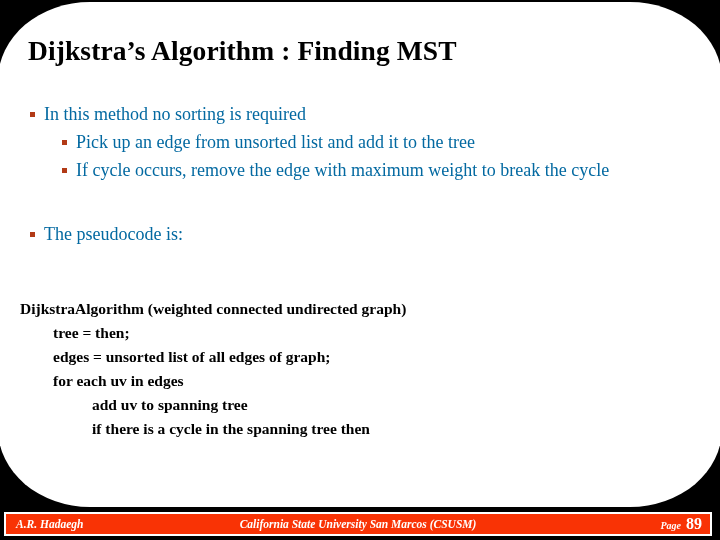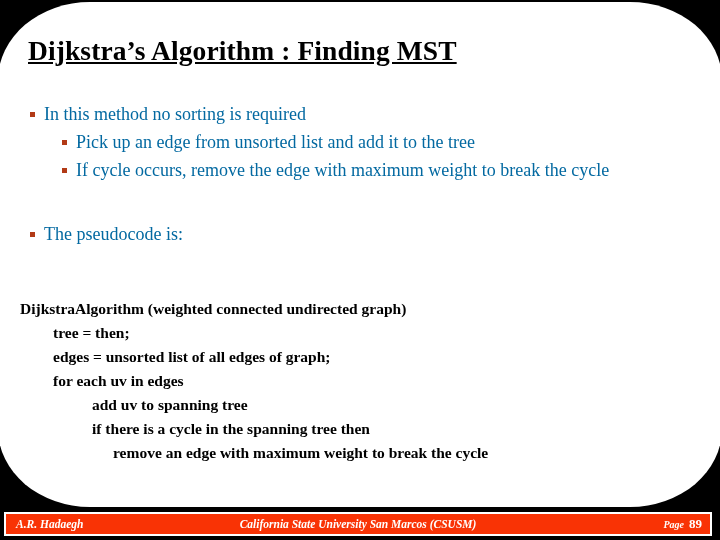--- a/index.html
+++ b/index.html
@@ -37,21 +37,20 @@
     position: absolute;
     left: 28px;
     top: 36px;
     width: 660px;
     font-size: 27.5px;
     font-weight: bold;
     color: #000000;
     letter-spacing: 0.1px;
     white-space: nowrap;
     line-height: 1.1;
-    text-decoration: underline;
   }
 
   
   #bullets {
     position: absolute;
     left: 0px;
     top: 100px;
     width: 712px;
     color: #000000;
   }
@@ -124,21 +123,21 @@
     white-space: nowrap;
   }
   #footer .f-right {
     position: absolute;
     right: 8px;
     top: 0;
     white-space: nowrap;
   }
   #footer .f-page-label { font-size: 10px; }
   #footer .f-page-num {
-    font-size: 13px;
+    font-size: 16px;
     font-style: normal;
     padding-left: 5px;
   }
 </style>
 </head>
 <body>
 
 <div id="slide">
 
   <div id="panel"></div>
@@ -171,21 +170,20 @@
 
   </div>
 
   <div id="pseudocode">
     <span class="code-line ind0">DijkstraAlgorithm (weighted connected undirected graph)</span>
     <span class="code-line ind1">tree = then;</span>
     <span class="code-line ind1">edges = unsorted list of all edges of graph;</span>
     <span class="code-line ind1">for each uv in edges</span>
     <span class="code-line ind2">add uv to spanning tree</span>
     <span class="code-line ind2">if there is a cycle in the spanning tree then</span>
-    <span class="code-line ind3">remove an edge with maximum weight to break the cycle</span>
   </div>
 
   <div id="footer">
     <span class="f-left">A.R. Hadaegh</span>
     <span class="f-center">California State University San Marcos (CSUSM)</span>
     <span class="f-right">
       <span class="f-page-label">Page</span><span class="f-page-num">89</span>
     </span>
   </div>
 

